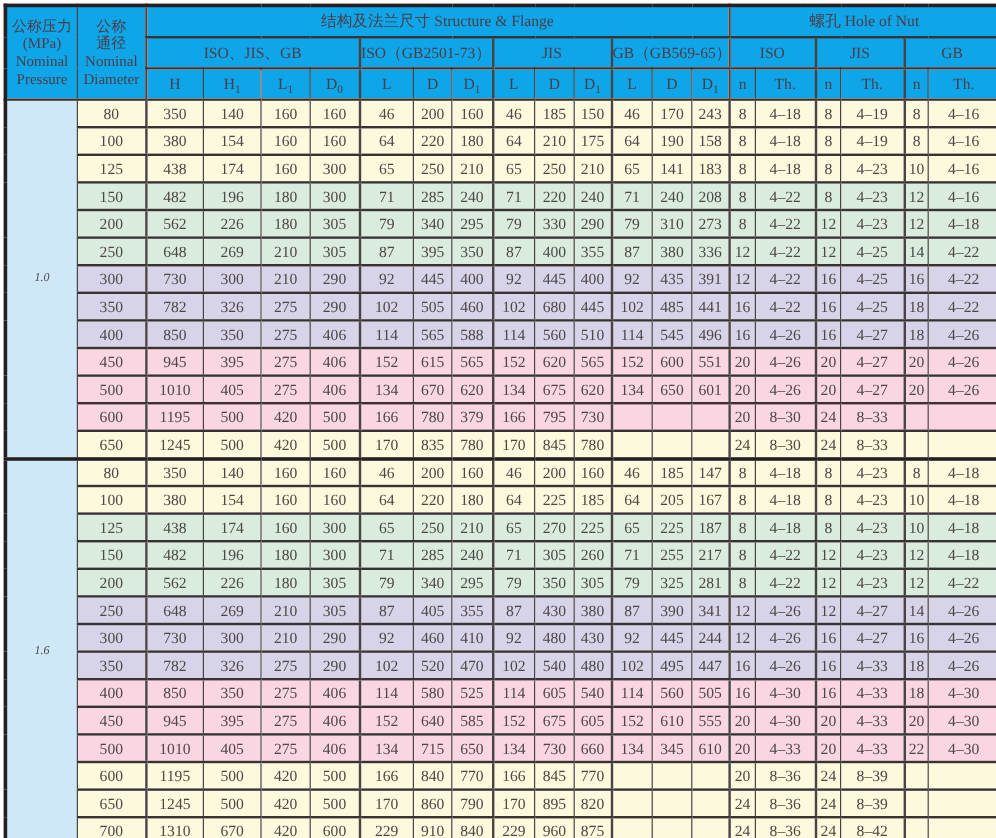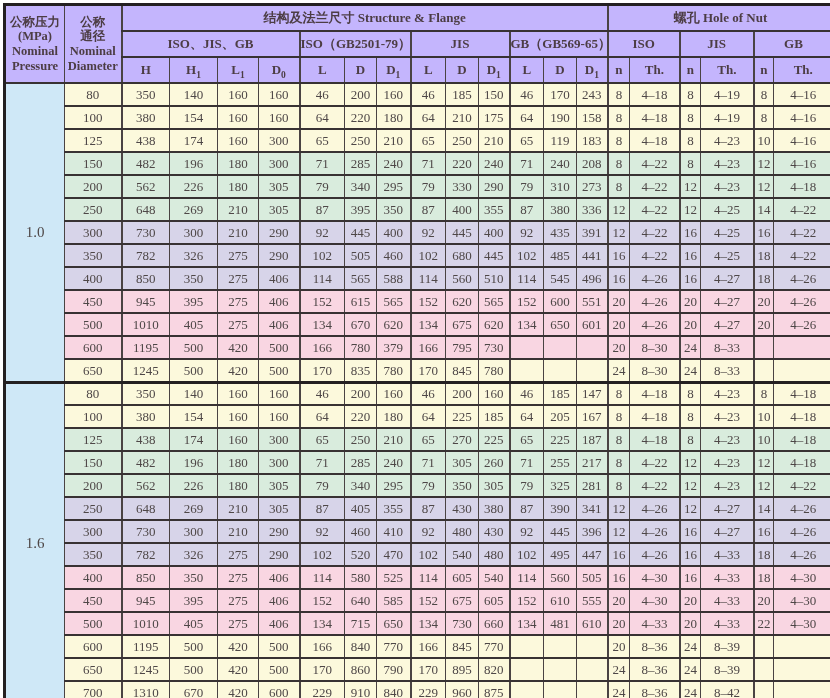--- a/index.html
+++ b/index.html
@@ -18,35 +18,35 @@
     border-top:2px solid #383233;
     border-bottom:2px solid #383233;
     text-align:center;
     vertical-align:middle;
     padding:0;
     overflow:hidden;
     white-space:nowrap;
   }
   .gl{border-left-width:2px;}
   thead th{
-    background:#c4b5fd;
-    font-weight:bold;
+    background:#0ea5e9;
+    font-weight:normal;
     color:#4c3d44;
     font-size:13px;
     height:24px;
     line-height:1.1;
   }
   th.side-label{
     white-space:pre-line;
     font-size:12.5px;
     line-height:1.18;
   }
   tbody tr{height:23px;}
   tbody td{font-size:13px;line-height:1;}
-  tbody td.pressure{background:#cfe8f7;font-size:15px;}
+  tbody td.pressure{background:#cfe8f7;font-size:10px;font-style:italic;}
   tr.t-cream td{background:#fcf9dc;}
   tr.t-mint td{background:#d9ecdd;}
   tr.t-lavender td{background:#d7d4e9;}
   tr.t-pink td{background:#f9d6e2;}
   tr.t-cream td.pressure,tr.t-mint td.pressure,
   tr.t-lavender td.pressure,tr.t-pink td.pressure{background:#cfe8f7;}
   tr.section-start td{border-top:3px solid #242021;}
   sub.sb{font-size:9.5px;line-height:0;}
 </style>
 </head>
@@ -85,21 +85,21 @@
 Pressure</th>
         <th rowspan="3" class="side-label">公称
 通径
 Nominal
 Diameter</th>
         <th colspan="13" class="gl">结构及法兰尺寸 Structure &amp; Flange</th>
         <th colspan="6" class="gl">螺孔 Hole of Nut</th>
       </tr>
       <tr>
         <th colspan="4" class="gl">ISO、JIS、GB</th>
-        <th colspan="3" class="gl">ISO（GB2501-79）</th>
+        <th colspan="3" class="gl">ISO（GB2501-73）</th>
         <th colspan="3" class="gl">JIS</th>
         <th colspan="3" class="gl">GB（GB569-65）</th>
         <th colspan="2" class="gl">ISO</th>
         <th colspan="2" class="gl">JIS</th>
         <th colspan="2" class="gl">GB</th>
       </tr>
       <tr>
         <th class="gl"><span>H</span><sub class="sb"></sub></th>
         <th><span>H</span><sub class="sb">1</sub></th>
         <th><span>L</span><sub class="sb">1</sub></th>
@@ -173,21 +173,21 @@
           <td>174</td>
           <td>160</td>
           <td>300</td>
           <td class="gl">65</td>
           <td>250</td>
           <td>210</td>
           <td class="gl">65</td>
           <td>250</td>
           <td>210</td>
           <td class="gl">65</td>
-          <td>119</td>
+          <td>141</td>
           <td>183</td>
           <td class="gl">8</td>
           <td>4–18</td>
           <td class="gl">8</td>
           <td>4–23</td>
           <td class="gl">10</td>
           <td>4–16</td>
         </tr>
         <tr class="t-mint">
           <td>150</td>
@@ -549,21 +549,21 @@
           <td>210</td>
           <td>290</td>
           <td class="gl">92</td>
           <td>460</td>
           <td>410</td>
           <td class="gl">92</td>
           <td>480</td>
           <td>430</td>
           <td class="gl">92</td>
           <td>445</td>
-          <td>396</td>
+          <td>244</td>
           <td class="gl">12</td>
           <td>4–26</td>
           <td class="gl">16</td>
           <td>4–27</td>
           <td class="gl">16</td>
           <td>4–26</td>
         </tr>
         <tr class="t-lavender">
           <td>350</td>
           <td class="gl">782</td>
@@ -636,21 +636,21 @@
           <td>405</td>
           <td>275</td>
           <td>406</td>
           <td class="gl">134</td>
           <td>715</td>
           <td>650</td>
           <td class="gl">134</td>
           <td>730</td>
           <td>660</td>
           <td class="gl">134</td>
-          <td>481</td>
+          <td>345</td>
           <td>610</td>
           <td class="gl">20</td>
           <td>4–33</td>
           <td class="gl">20</td>
           <td>4–33</td>
           <td class="gl">22</td>
           <td>4–30</td>
         </tr>
         <tr class="t-cream">
           <td>600</td>

